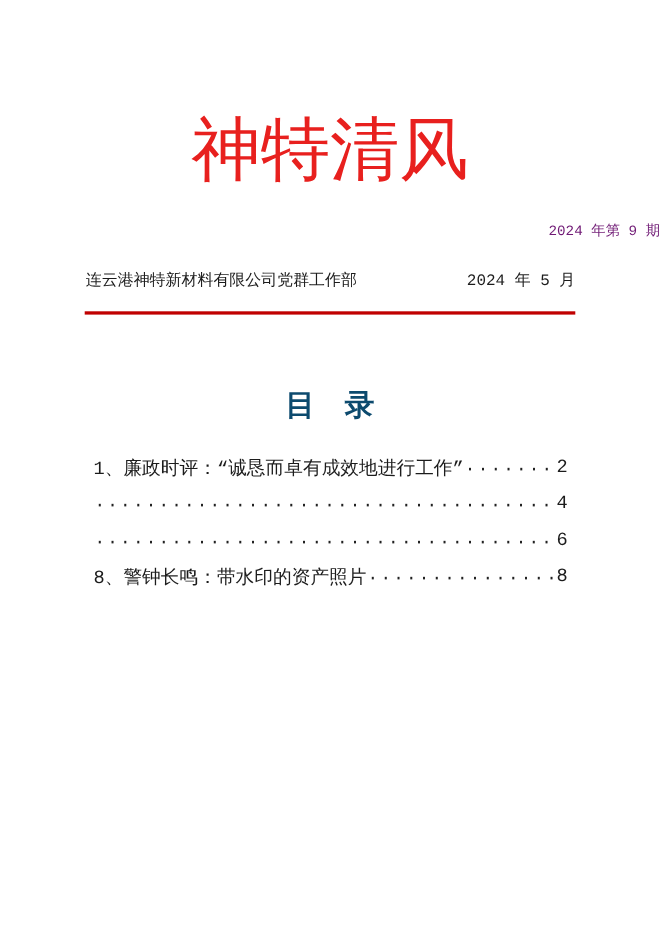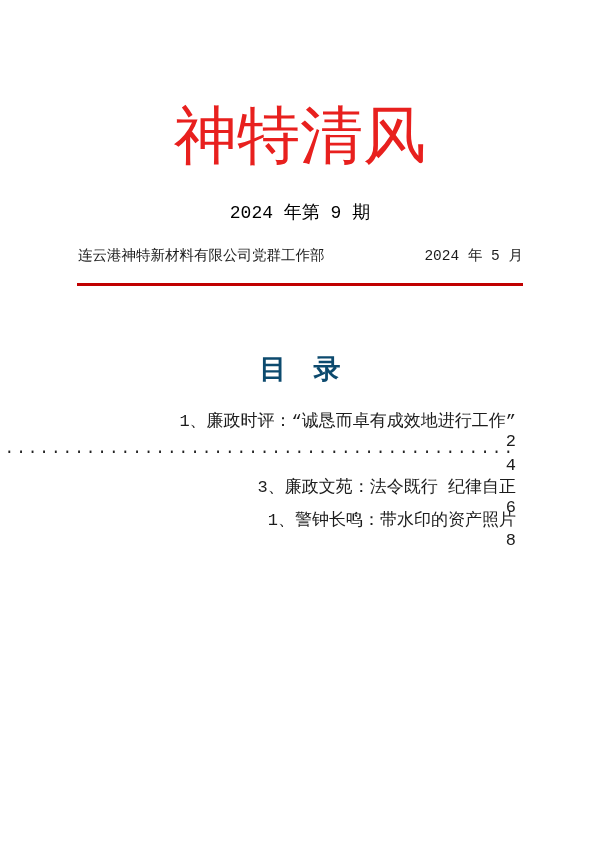--- a/index.html
+++ b/index.html
@@ -27,24 +27,24 @@
     font-weight: 400;
     color: #e8201e;
     letter-spacing: 0px;
     white-space: nowrap;
   }
   .issue-line {
     position: absolute;
     top: 203px;
     left: 0;
     right: 0;
-    text-align: center;
-    font-size: 18px;
+    text-align: right;
+    font-size: 13px;
     line-height: 1.2;
-    color: #000000;
+    color: #701a75;
   }
   .header-row {
     position: absolute;
     top: 247px;
     left: 78px;
     right: 77px;
     display: flex;
     justify-content: space-between;
     align-items: center;
     font-size: 14.5px;
@@ -72,26 +72,25 @@
     white-space: pre;
   }
   .toc-list {
     position: absolute;
     top: 409px;
     left: 85px;
     right: 84px;
   }
   .toc-entry {
     display: flex;
-    align-items: flex-end;
+    align-items: center;
     height: 33px;
     font-size: 17px;
     color: #1c1c1c;
     cursor: pointer;
-    flex-direction: column;
   }
   .toc-label {
     flex: 0 0 auto;
     white-space: nowrap;
   }
   .toc-dots {
     flex: 1 1 auto;
     overflow: hidden;
     white-space: nowrap;
     letter-spacing: 2px;
@@ -139,27 +138,26 @@
       <span class="toc-dots">····································································································</span>
       <span class="toc-page-num">2</span>
     </div>
 
     <div class="toc-entry">
       <span class="toc-dots">····································································································</span>
       <span class="toc-page-num">4</span>
     </div>
 
     <div class="toc-entry">
-      <span class="toc-label">3、廉政文苑：法令既行 纪律自正</span>
       <span class="toc-dots">····································································································</span>
       <span class="toc-page-num">6</span>
     </div>
 
     <div class="toc-entry">
-      <span class="toc-label">1、警钟长鸣：带水印的资产照片</span>
+      <span class="toc-label">8、警钟长鸣：带水印的资产照片</span>
       <span class="toc-dots">····································································································</span>
       <span class="toc-page-num">8</span>
     </div>
 
   </div>
 
   <div class="footer-page-number">- 1 -</div>
 
 </div>
 

